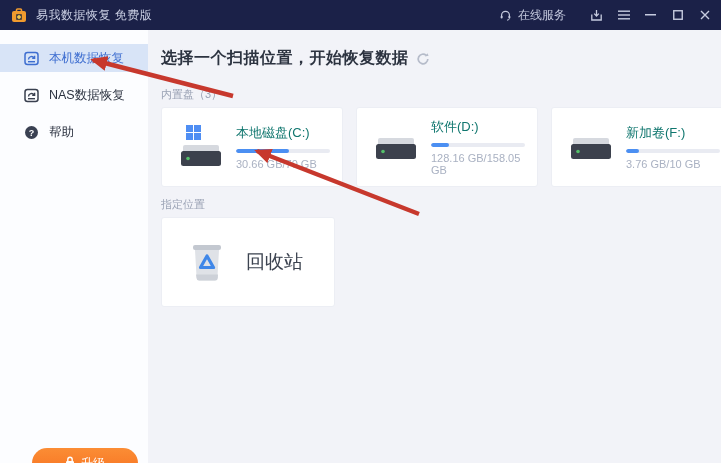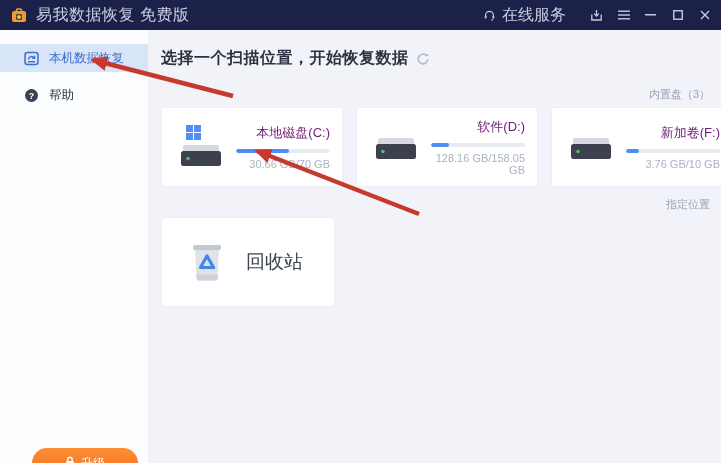--- a/index.html
+++ b/index.html
@@ -2,52 +2,52 @@
 <html><head>
 <meta charset="utf-8">
 <style>
   * { margin:0; padding:0; box-sizing:border-box; }
   html,body { width:721px; height:463px; overflow:hidden; }
   body { font-family:"Liberation Sans","DejaVu Sans",sans-serif; }
   #app { position:relative; width:721px; height:463px; background:#f2f3f8; overflow:hidden; }
 
   
   .titlebar { position:absolute; top:0; left:0; width:721px; height:30px; background:#1b2148;
-              display:flex; align-items:center; color:#c6cbdf; font-size:16px; }
+              display:flex; align-items:center; color:#c6cbdf; font-size:12px; }
   .tb-left { display:flex; align-items:center; gap:9px; padding-left:11px; flex:1; }
   .app-title { color:#c9cee2; letter-spacing:.5px; }
   .tb-right { display:flex; align-items:center; height:100%; }
   .tb-item { display:flex; align-items:center; gap:6px; padding:0 9px; height:100%; cursor:default; }
   .tb-btn { width:27px; height:100%; display:flex; align-items:center; justify-content:center; }
   .tb-svg { display:block; }
 
   
   .sidebar { position:absolute; top:30px; left:0; width:148px; height:433px; background:#fcfdff; }
   .side-items { padding-top:14px; }
   .side-item { height:28px; display:flex; align-items:center; gap:10px; padding-left:23px;
                font-size:12.5px; color:#2b3240; margin-bottom:9px; cursor:pointer; }
   .side-item.active { background:#d8e4f7; color:#3e6ed0; }
   .side-item .si-icon { width:16px; height:16px; display:flex; align-items:center; justify-content:center; }
   .upgrade-btn { position:absolute; left:32px; top:418px; width:106px; height:30px; border-radius:15px;
                  background:linear-gradient(180deg,#fb8d35,#f7701f); color:#fff; font-size:12px;
                  display:flex; align-items:center; justify-content:center; gap:6px; border:none; cursor:pointer; }
 
   
   .main { position:absolute; top:30px; left:148px; width:573px; height:322px; background:#f2f3f8;
-          padding:18px 11px 0 13px;text-align:right; }
+          padding:18px 11px 0 13px; }
   .main-title-row { display:flex; align-items:center; gap:7px; }
   .main-title { font-size:16px; font-weight:700; color:#2c3340; letter-spacing:.5px; }
   .refresh-icon { display:flex; align-items:center; cursor:pointer; }
   .section-label { font-size:11px; color:#9aa2b4; margin-top:18px; }
   .card-grid { display:grid; grid-template-columns:repeat(3,1fr); gap:13px; margin-top:5px; }
   .card { background:#ffffff; border:1px solid #eceef4; border-radius:3px; cursor:pointer; }
   .drive-card { height:80px; display:flex; align-items:center; padding:0 12px 0 17px; gap:13px; }
   .drive-icon-box { width:44px; height:46px; flex:0 0 44px; display:flex; align-items:center; justify-content:center; }
   .drive-info { display:flex; flex-direction:column; }
-  .drive-name { font-size:13px; color:#701a75; }
+  .drive-name { font-size:13px; color:#0f766e; }
   .progress-track { width:94px; height:4px; background:#e9ebf2; border-radius:2px; margin:7px 0 5px; overflow:hidden; }
   .progress-fill { height:100%; background:#4b8ff2; border-radius:2px; width:0; }
   .drive-usage { font-size:11px; color:#a9b1c2; }
   .loc-card { height:90px; display:flex; align-items:center; padding-left:24px; gap:18px; }
   .loc-icon-box { width:42px; height:42px; display:flex; align-items:center; justify-content:center; }
   .loc-name { font-size:19px; color:#3c4350; }
 
   
   .annotations { position:absolute; top:0; left:0; width:721px; height:463px; pointer-events:none; z-index:50; }
 </style>
@@ -118,20 +118,31 @@
       <div class="side-item active">
         <span class="si-icon">
           <svg width="15" height="15" viewBox="0 0 15 15">
             <rect x="1" y="1.5" width="13" height="12" rx="2.5" fill="none" stroke="#3e6ed0" stroke-width="1.5"></rect>
             <path d="M4.5 8.5 a3 3 0 0 1 5.6-1.4" fill="none" stroke="#3e6ed0" stroke-width="1.4"></path>
             <path d="M10.6 4.8 v2.4 h-2.4" fill="none" stroke="#3e6ed0" stroke-width="1.4"></path>
             <rect x="4" y="10" width="7" height="1.4" fill="#3e6ed0"></rect>
           </svg>
         </span>
         <span>本机数据恢复</span>
+      </div>
+      <div class="side-item">
+        <span class="si-icon">
+          <svg width="15" height="15" viewBox="0 0 15 15">
+            <rect x="1" y="1.5" width="13" height="12" rx="2.5" fill="none" stroke="#39404f" stroke-width="1.5"></rect>
+            <path d="M4.5 8.5 a3 3 0 0 1 5.6-1.4" fill="none" stroke="#39404f" stroke-width="1.4"></path>
+            <path d="M10.6 4.8 v2.4 h-2.4" fill="none" stroke="#39404f" stroke-width="1.4"></path>
+            <rect x="4" y="10" width="7" height="1.4" fill="#39404f"></rect>
+          </svg>
+        </span>
+        <span>NAS数据恢复</span>
       </div>
       <div class="side-item">
         <span class="si-icon">
           <svg width="15" height="15" viewBox="0 0 15 15">
             <circle cx="7.5" cy="7.5" r="6.5" fill="#3a4152"></circle>
             <text x="7.5" y="10.8" text-anchor="middle" font-size="9" font-weight="bold" fill="#ffffff" font-family="Liberation Sans, sans-serif">?</text>
           </svg>
         </span>
         <span>帮助</span>
       </div>

